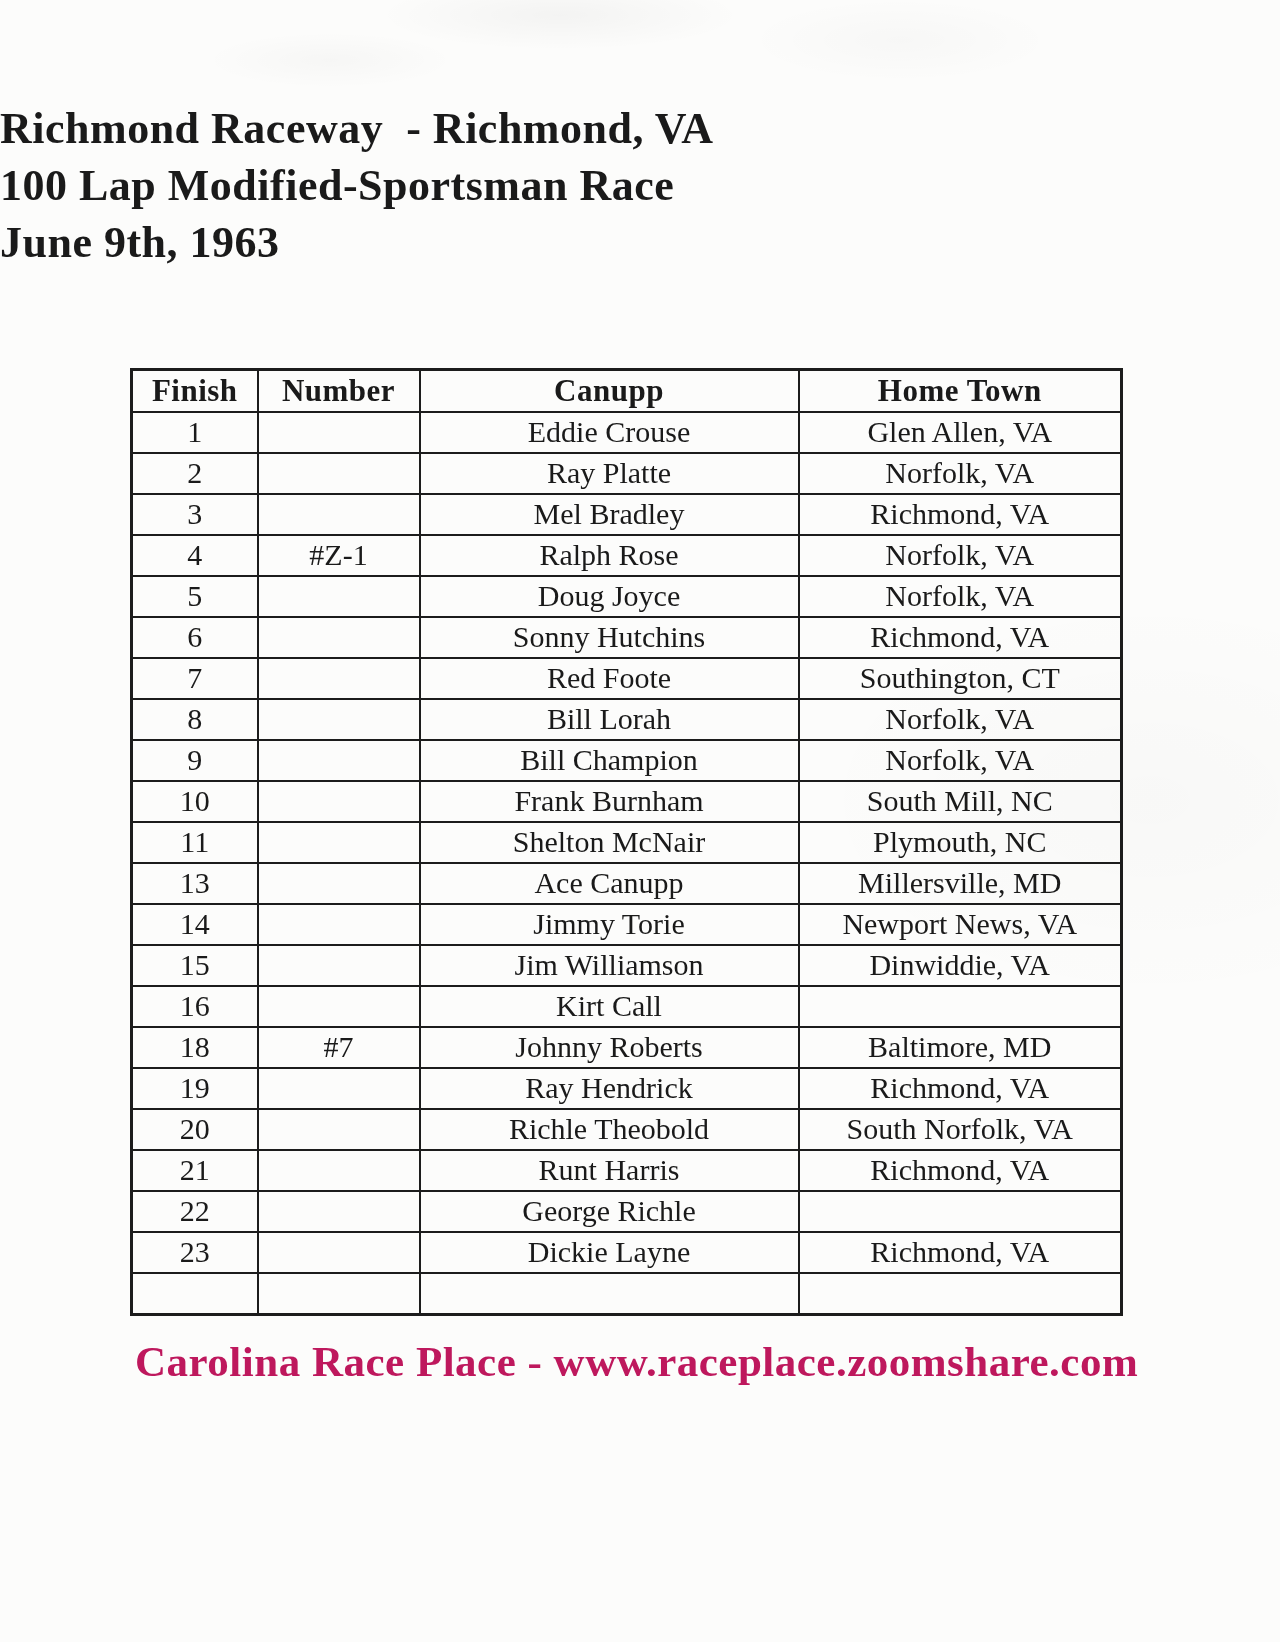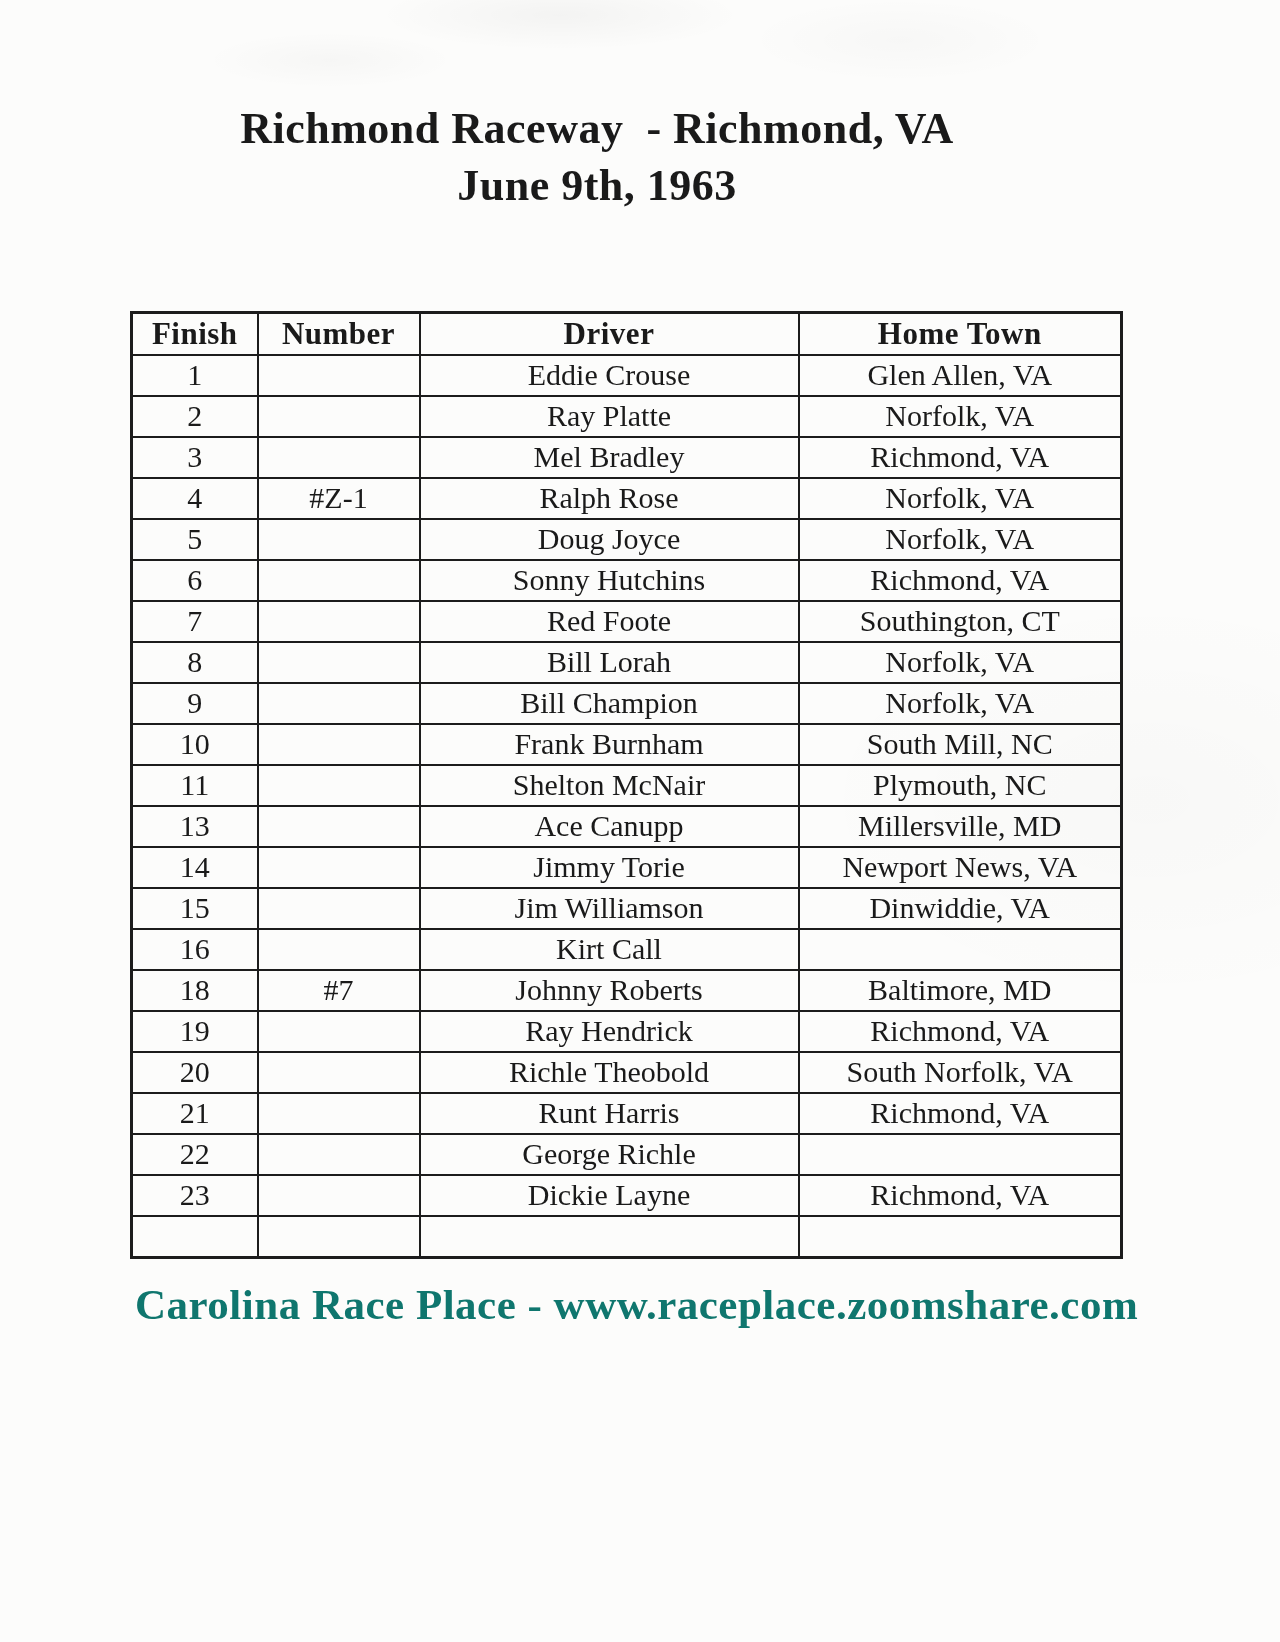--- a/index.html
+++ b/index.html
@@ -16,21 +16,20 @@
       radial-gradient(ellipse 260px 50px at 560px 15px, rgba(0,0,0,0.035), transparent 70%),
       radial-gradient(ellipse 180px 40px at 330px 60px, rgba(0,0,0,0.025), transparent 70%),
       radial-gradient(ellipse 220px 60px at 900px 40px, rgba(0,0,0,0.02), transparent 70%),
       radial-gradient(ellipse 500px 300px at 1150px 800px, rgba(0,0,0,0.015), transparent 70%),
       #fcfcfb;
   }
 
   .title-block {
     width: 1194px;           
     margin: 100px 0 0 0;
-    text-align: center;
   }
   .title-line {
     font-weight: bold;
     font-size: 44px;
     line-height: 57px;
     white-space: pre-wrap;   
     letter-spacing: 0.5px;
   }
 
   table.results {
@@ -76,35 +75,36 @@
     font-weight: bold;
     letter-spacing: 0.5px;
     white-space: nowrap;
   }
 </style>
 </head>
 <body style="color: rgb(26, 26, 26);">
 
 <div class="title-block">
   <div class="title-line">Richmond Raceway  - Richmond, VA</div>
+  <div class="title-line">100 Lap Modified-Sportsman Race</div>
   <div class="title-line">June 9th, 1963</div>
 </div>
 
 <table class="results">
   <colgroup>
     <col class="col-finish">
     <col class="col-number">
     <col class="col-driver">
     <col class="col-hometown">
   </colgroup>
   <thead>
     <tr>
       <th>Finish</th>
       <th>Number</th>
-      <th>Driver</th>
+      <th>Canupp</th>
       <th>Home Town</th>
     </tr>
   </thead>
   <tbody>
       <tr>
         <td class="cell-finish">1</td>
         <td class="cell-number"></td>
         <td class="cell-driver">Eddie Crouse</td>
         <td class="cell-hometown">Glen Allen, VA</td>
       </tr>
@@ -230,13 +230,13 @@
       </tr>
       <tr>
         <td class="cell-finish"></td>
         <td class="cell-number"></td>
         <td class="cell-driver"></td>
         <td class="cell-hometown"></td>
       </tr>
     </tbody>
 </table>
 
-<div class="footer-line" style="color: #0f766e;">Carolina Race Place - www.raceplace.zoomshare.com</div>
+<div class="footer-line" style="color: #be185d;">Carolina Race Place - www.raceplace.zoomshare.com</div>
 
 </body></html>

